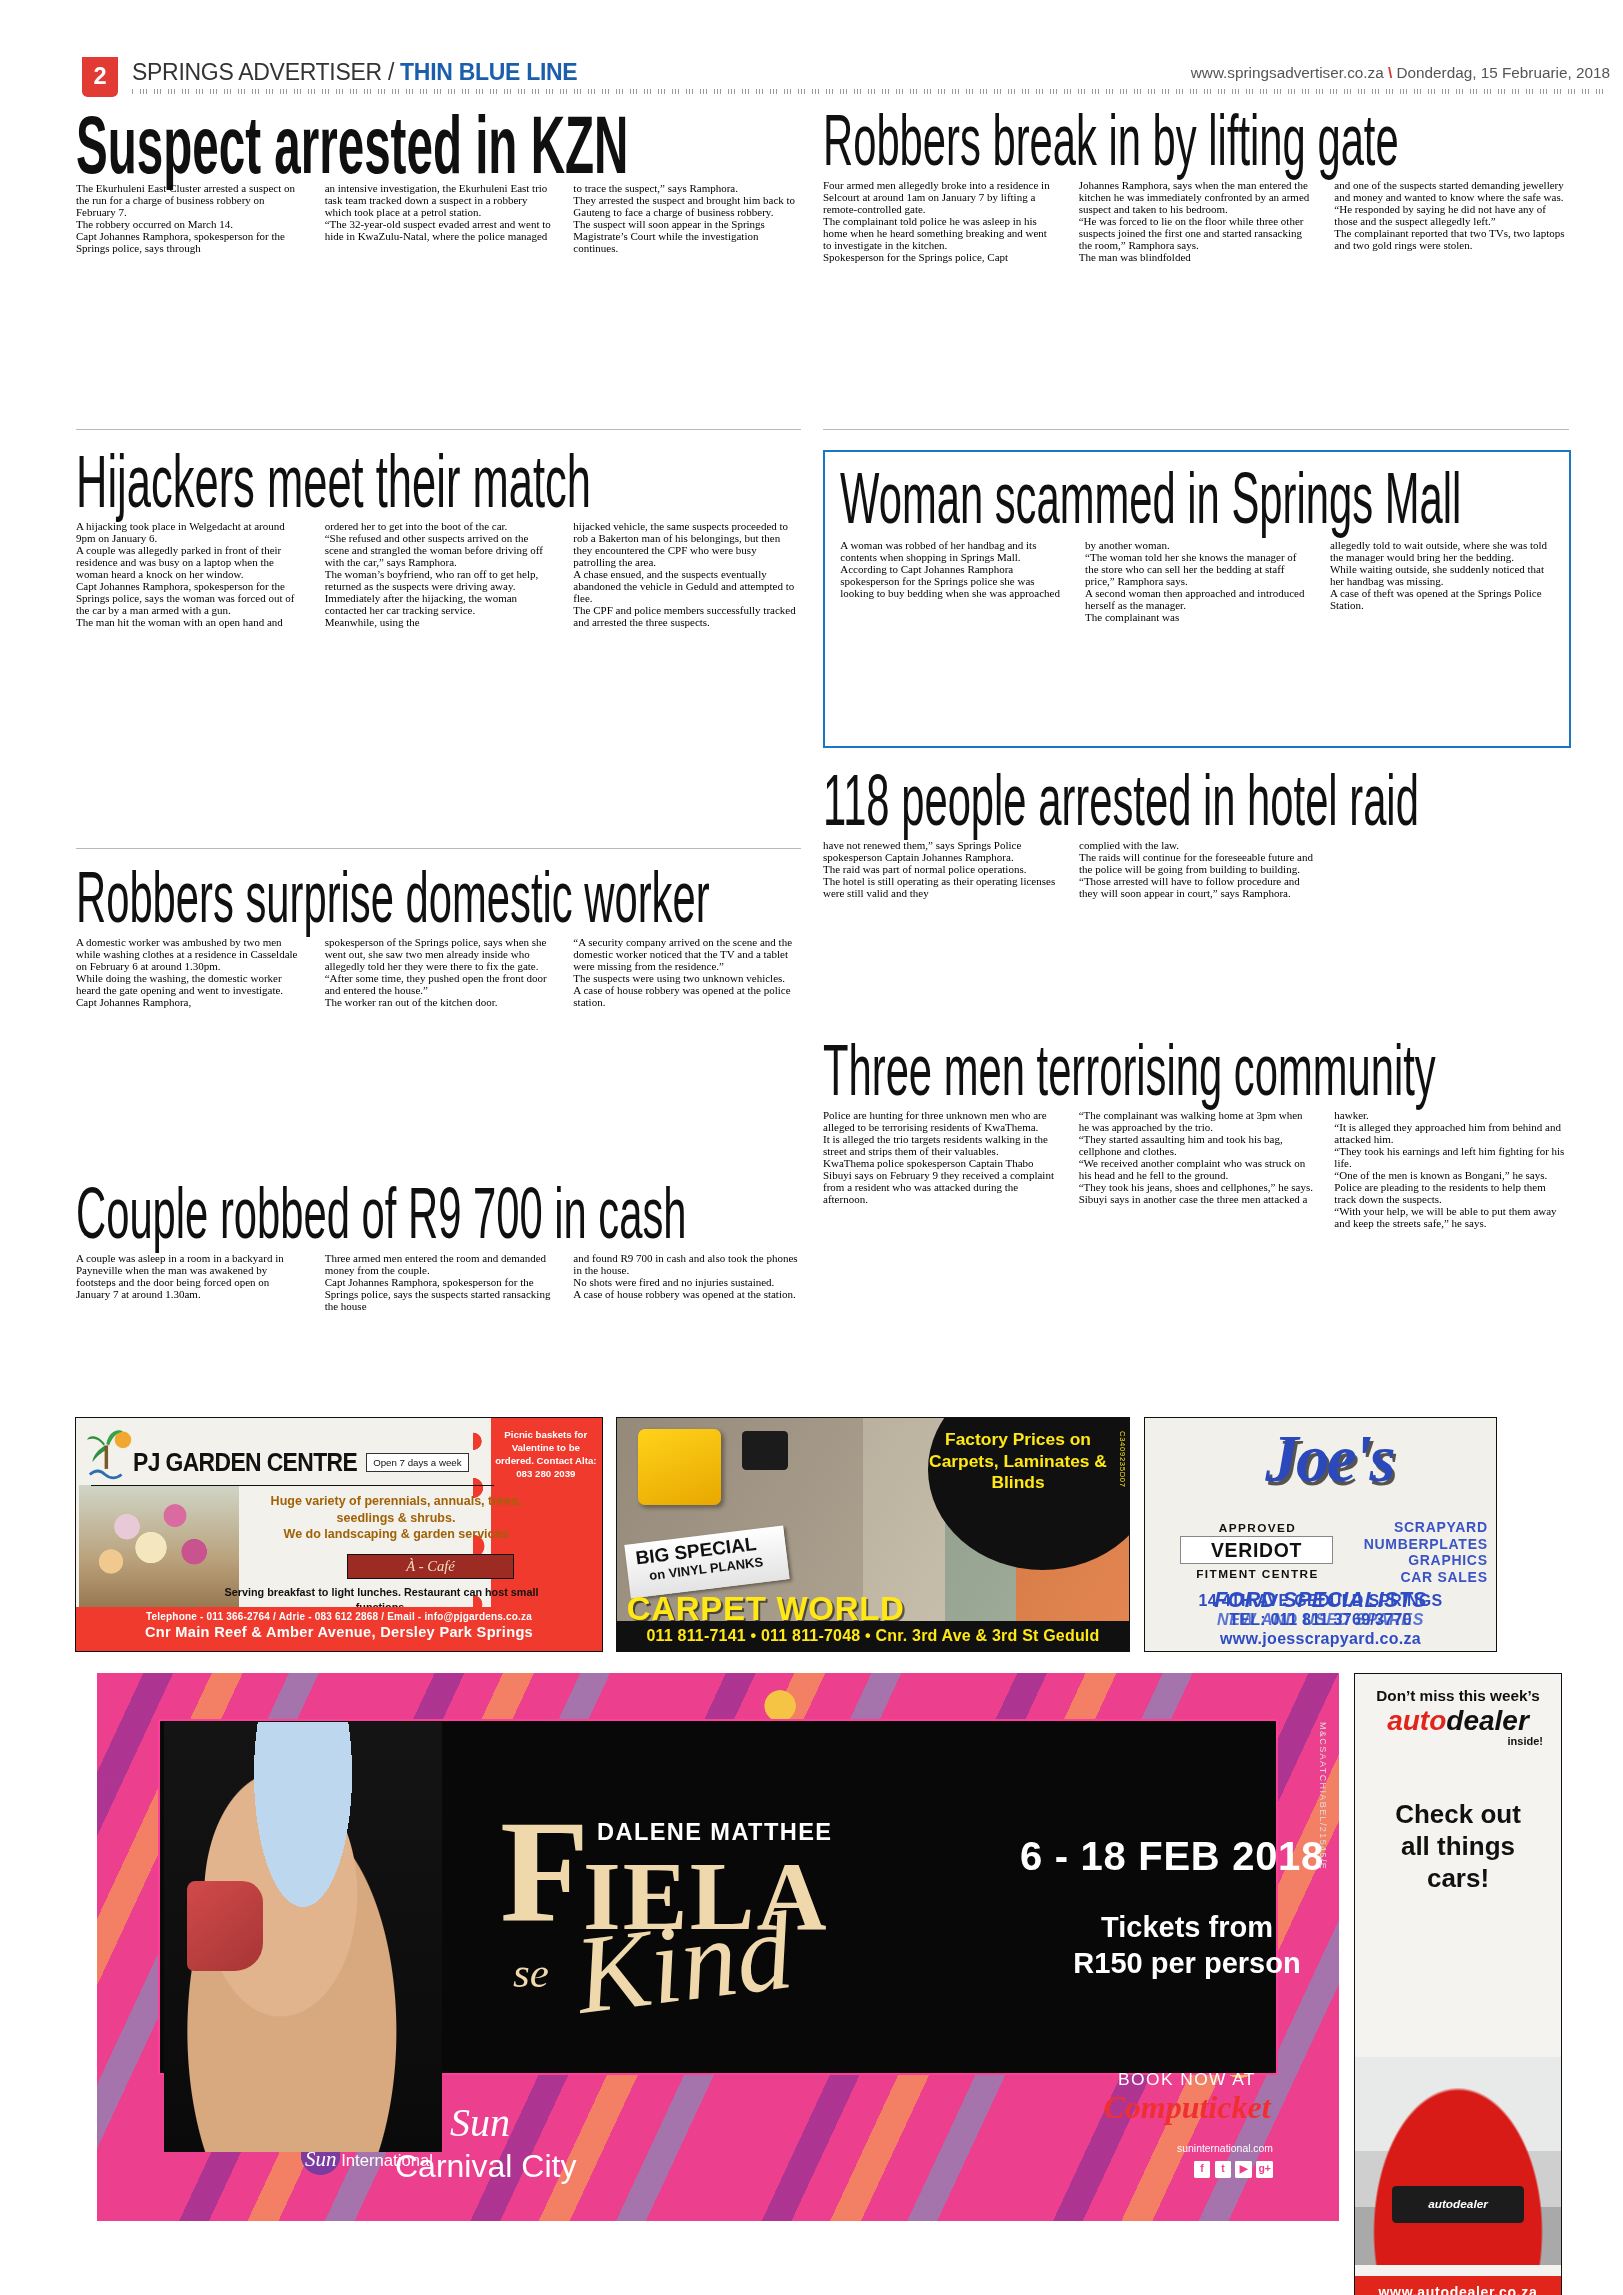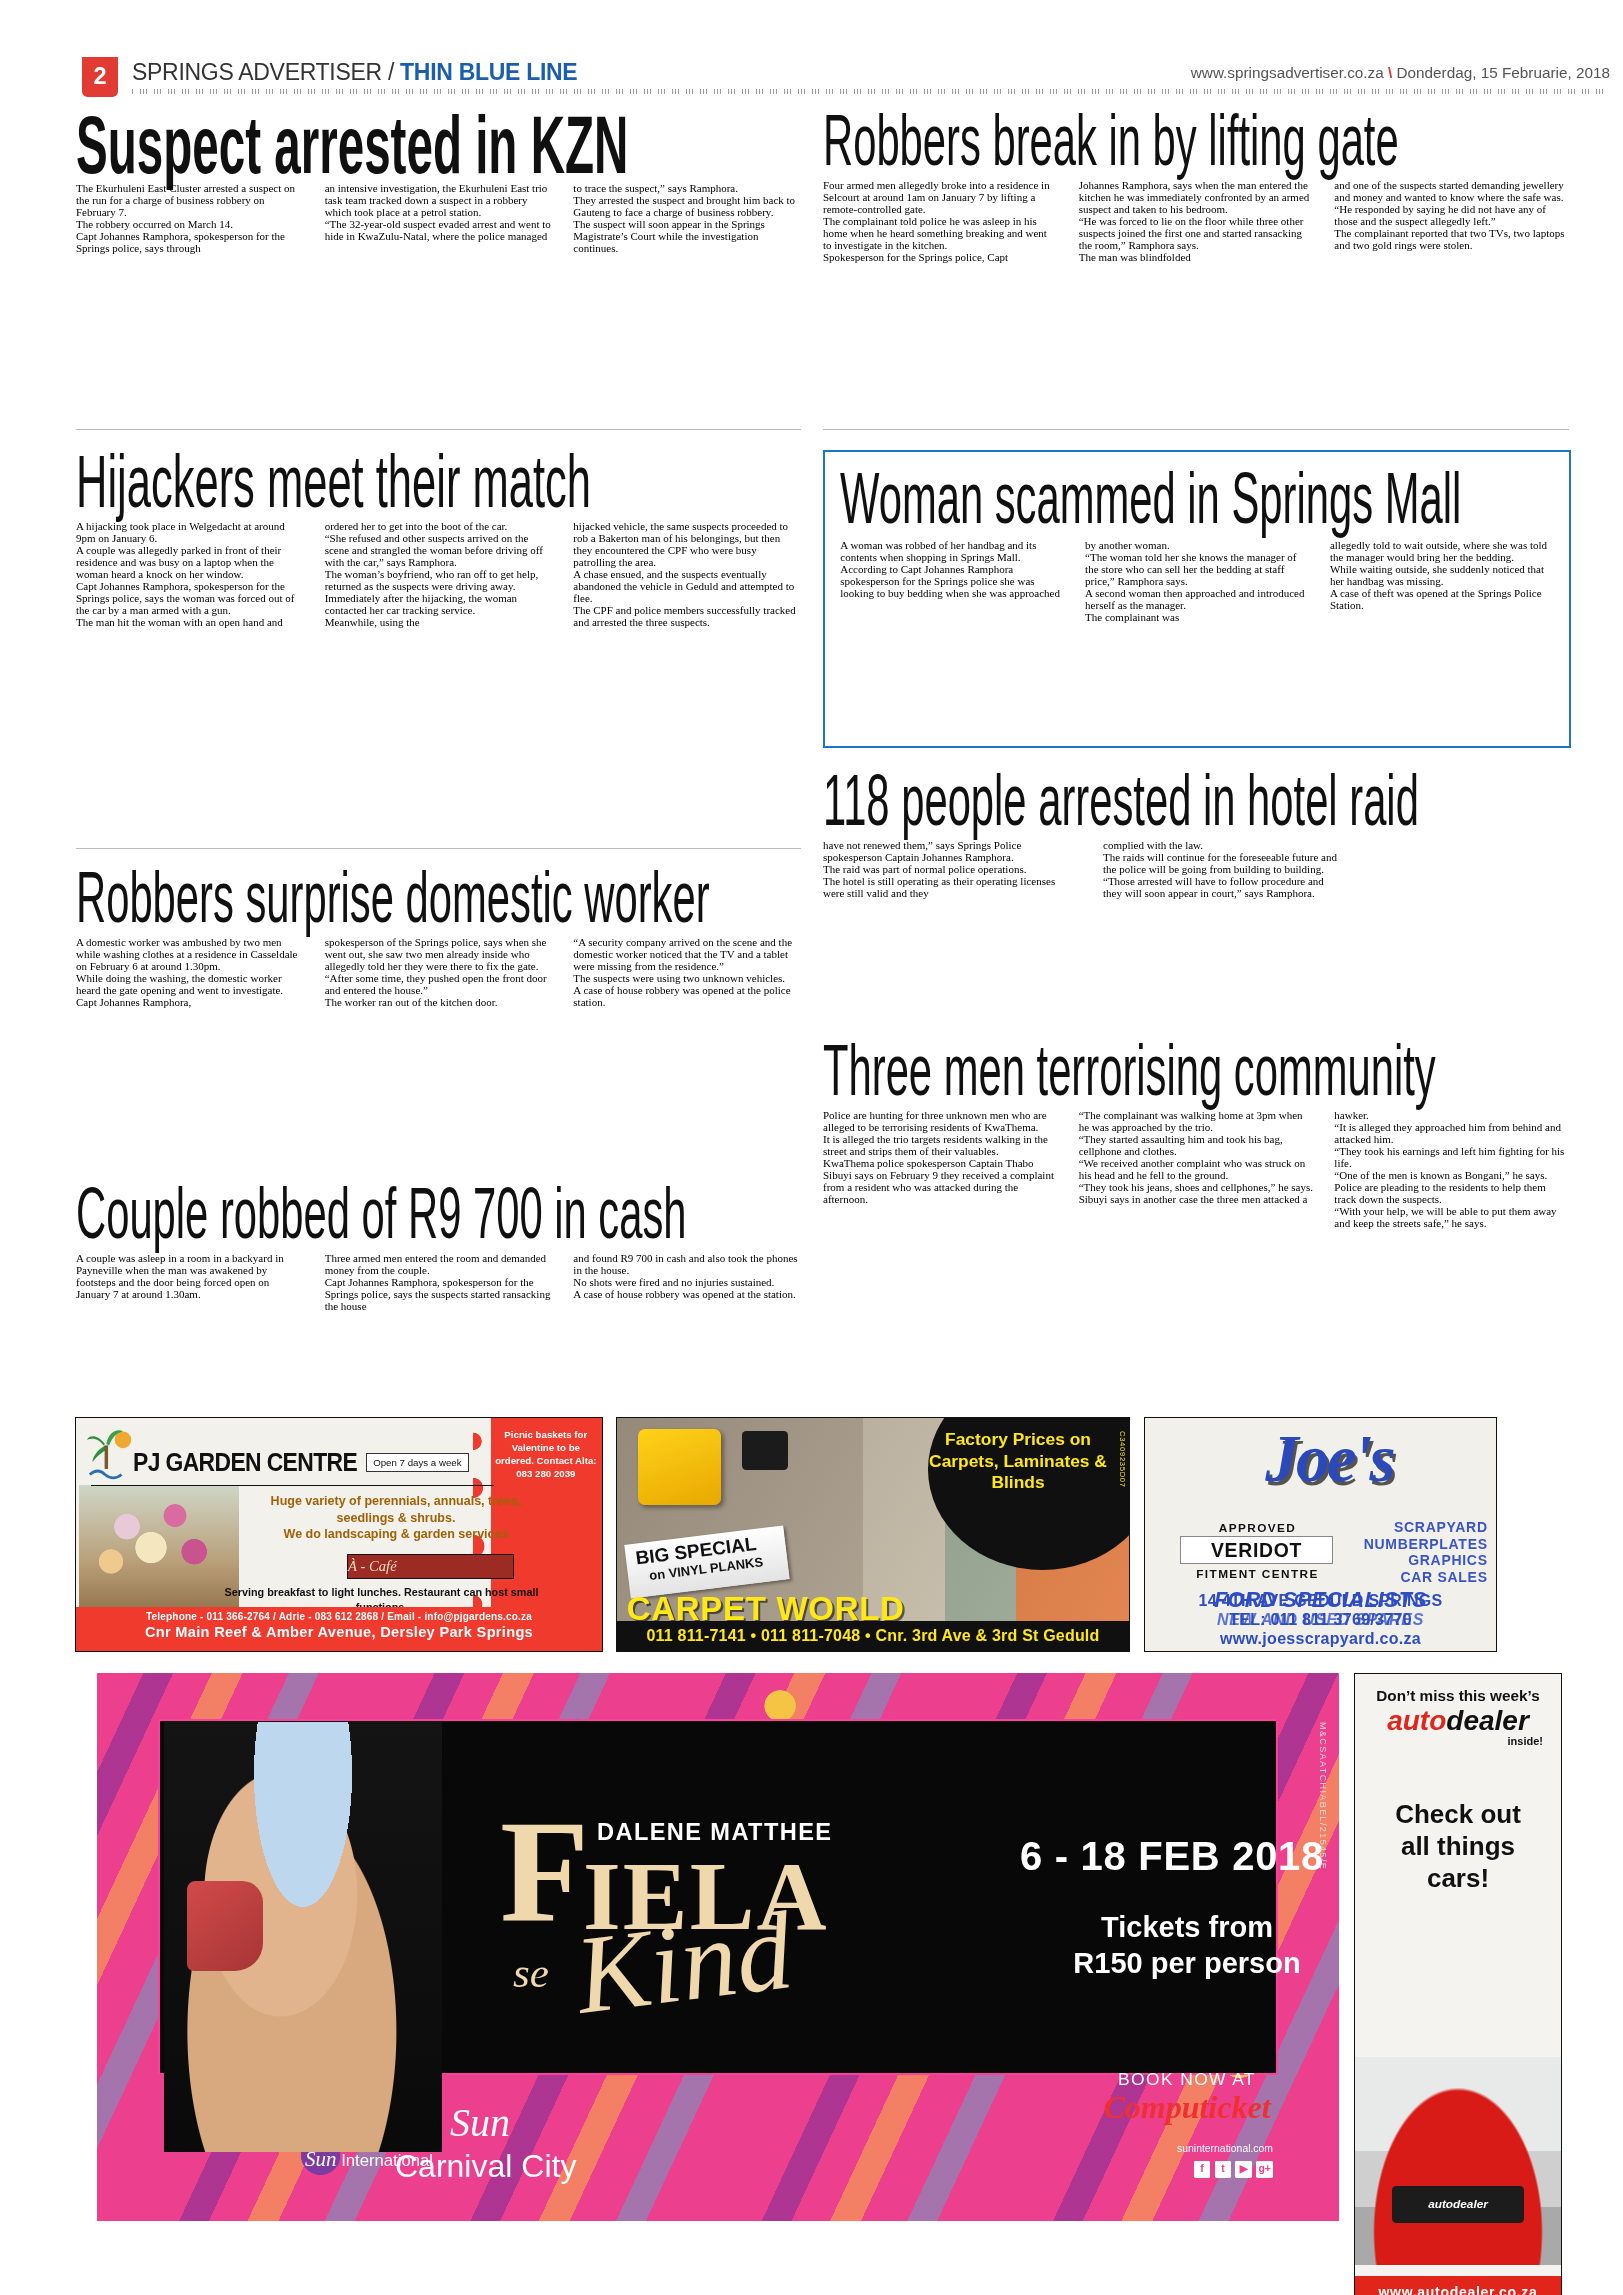--- a/index.html
+++ b/index.html
@@ -92,21 +92,21 @@
   .pj-logo { position:absolute; left:8.3px; top:8.3px; width:53px; height:54px; }
   .pj-body {
     position:absolute; left:174px; top:75px; width:292px;
     text-align:center; font-family:"Liberation Sans", sans-serif;
     font-weight:bold; font-size:12.5px; line-height:16.7px; color:#a16207;
   }
   .pj-cafe {
     position:absolute; left:271px; top:136px; width:167px; height:25px;
     background:#9c2b24; border:1.4px solid #111; color:#f4ddc3;
     font-family:"Liberation Serif", serif; font-style:italic; font-size:14.6px;
-    text-align:left; line-height:22px;
+    text-align:center; line-height:22px;
   }
   .pj-serv {
     position:absolute; left:132px; top:167px; width:347px; text-align:center;
     font-family:"Liberation Sans", sans-serif; font-weight:bold;
     font-size:10.8px; line-height:15.3px; color:#111;
   }
   .pj-foot {
     position:absolute; left:0; bottom:0; width:100%; height:44px;
     background:#ef3a2d; color:#fff; text-align:center;
     font-family:"Liberation Sans", sans-serif;
@@ -494,21 +494,21 @@
   </div>
 
   <div class="artbox" style="left:823px; top:764px; width:746px; height:264px;">
     <div class="headline" style="font-size:72px; position:absolute; left:0; top:0; width:1319px;">118 people arrested in hotel raid</div>
     <div style="position:absolute;left:0;top:75px;width:746px;display:flex;gap:21px;">
       <div style="width:235px;">
         <p>have not renewed them,” says Springs Police spokesperson Captain Johannes Ramphora.</p>
         <p>The raid was part of normal police operations.</p>
         <p>The hotel is still operating as their operating licenses were still valid and they</p>
       </div>
-      <div style="width:235px;margin-left:24px;">
+      <div style="width:235px;">
         <p>complied with the law.</p>
         <p>The raids will continue for the foreseeable future and the police will be going from building to building.</p>
         <p>“Those arrested will have to follow procedure and they will soon appear in court,” says Ramphora.</p>
       </div>
     </div>
   </div>
 
   <div class="artbox" style="left:76px; top:861px; width:725px; height:305px;">
     <div class="headline" style="font-size:72px; position:absolute; left:0; top:0; width:1319px;">Robbers surprise domestic worker</div>
     <div style="position:absolute;left:0;top:75px;width:725px;display:flex;gap:21px;">

